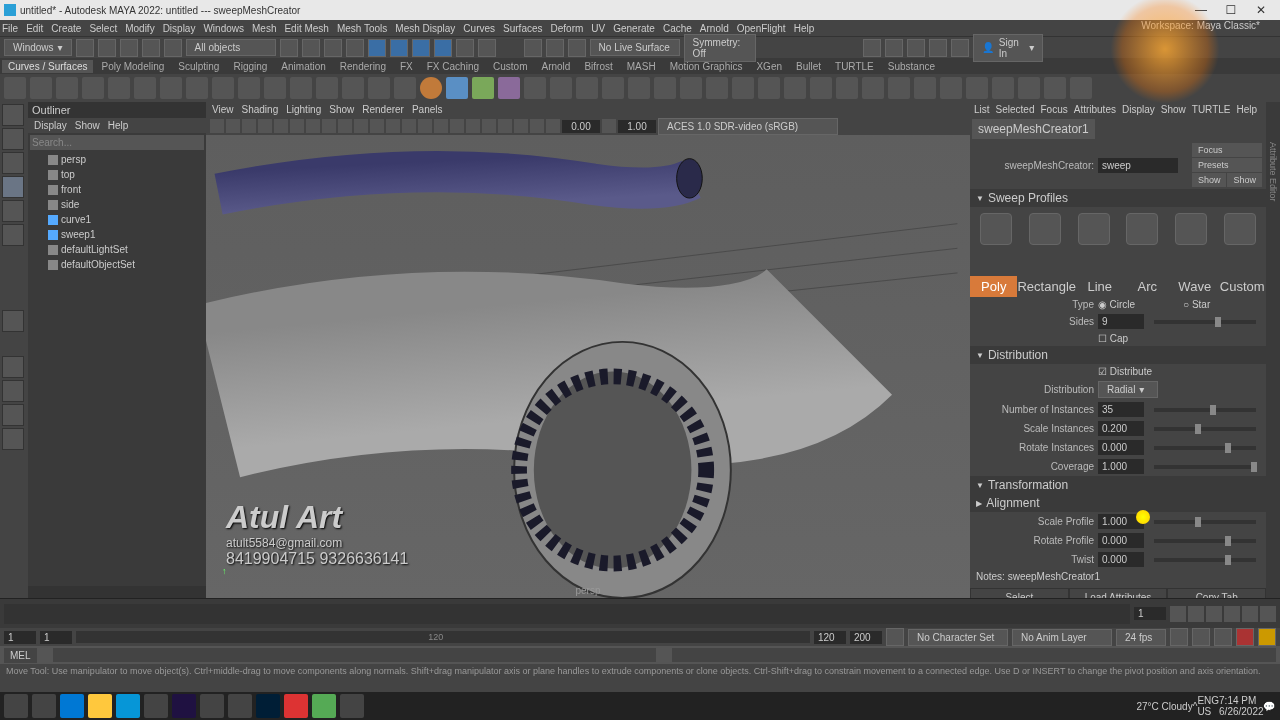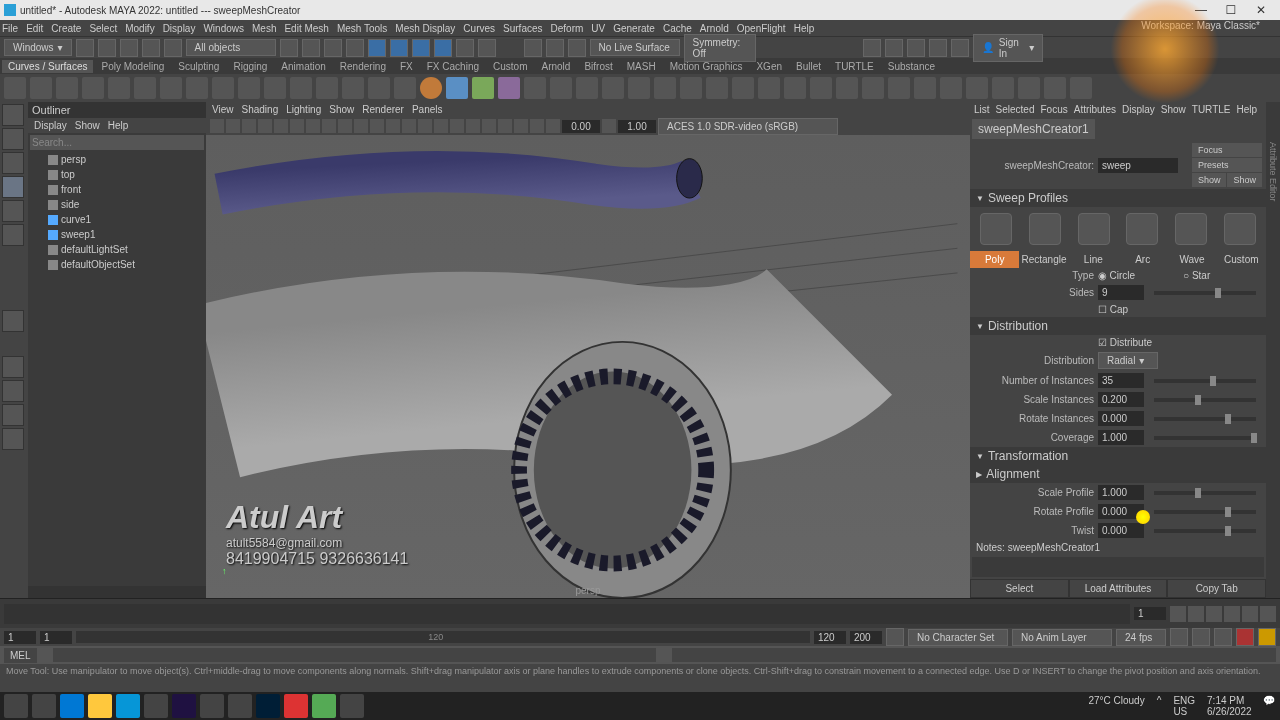--- a/index.html
+++ b/index.html
@@ -51,37 +51,37 @@
 .ae-label { text-align:right; width:120px; font-size:10px; color:#bbb; }
 .ae-field { background:#2a2a2a; padding:2px 4px; width:46px; font-size:10px; }
 .ae-slider { flex:1; height:4px; background:#333; position:relative; margin:0 6px; }
 .ae-slider::after { content:''; position:absolute; width:6px; height:10px; background:#888; top:-3px; left:var(--p,50%); }
 .ae-section { background:#3a3a3a; padding:2px 6px; font-size:12px; display:flex; align-items:center; gap:4px; }
 .ae-section::before { content:'▼'; font-size:8px; }
 .ae-section.collapsed::before { content:'▶'; }
 .profile-icons { display:flex; gap:8px; padding:6px; justify-content:space-around; }
 .prof-icon { width:32px; height:32px; background:#555; border-radius:4px; border:1px solid #666; }
 .profile-labels { display:flex; }
-.prof-label { flex:1; text-align:center; font-size:10px; padding:3px 0; }
+.prof-label { flex:1; text-align:center; font-size:13px; padding:3px 0;margin-top:25px; }
 .prof-label.active { background:#d87a3a; color:#fff; }
 .ae-btn { padding:3px 8px; text-align:center; flex:1; font-size:10px; border:1px solid #333; }
 .ae-footer { display:flex; margin-top:auto; }
 .timeline { height:30px; background:#3a3a3a; border-top:1px solid #222; display:flex; align-items:center; position:relative; }
 .timeline-ruler { flex:1; height:20px; background:#333; margin:0 4px; position:relative; }
 .timeline-ctrl { display:flex; gap:2px; padding:0 4px; }
 .tc-btn { width:16px; height:16px; background:#555; }
 .range { height:18px; background:#444; display:flex; align-items:center; gap:4px; padding:0 4px; }
 .range-field { background:#2a2a2a; padding:1px 4px; width:32px; }
 .range-bar { flex:1; height:12px; background:#333; }
 .cmdline { height:18px; background:#555; display:flex; align-items:center; padding:0 4px; gap:16px; }
 .cmd-label { background:#444; padding:2px 6px; }
 .helpline { height:14px; background:#444; padding:2px 6px; font-size:9px; color:#999; }
 .taskbar { position:absolute; bottom:0; left:0; right:0; height:28px; background:#222; display:flex; align-items:center; padding:0 4px; gap:4px; }
 .task-icon { width:24px; height:24px; background:#444; border-radius:2px; }
-.task-right { margin-left:auto; display:flex; gap:12px; color:#ddd; font-size:9px; }
+.task-right { margin-left:auto; display:flex; align-items:center; gap:0; color:#ddd; font-size:9px; }
 .cursor { position:absolute; right:130px; top:510px; width:14px; height:14px; background:radial-gradient(#ff0,#fc0); border-radius:50%; z-index:30; }
 .right-strip { width:14px; background:#3a3a3a; display:flex; flex-direction:column; align-items:center; padding-top:40px; }
 .right-strip span { writing-mode:vertical-rl; font-size:9px; color:#888; }
 .ws-label { position:absolute; top:20px; right:20px; font-size:10px; color:#aaa; z-index:5; }
 .small-btn { padding:2px 6px; background:#555; font-size:9px; }
 </style>
 </head>
 <body>
 
 <div class="titlebar">

